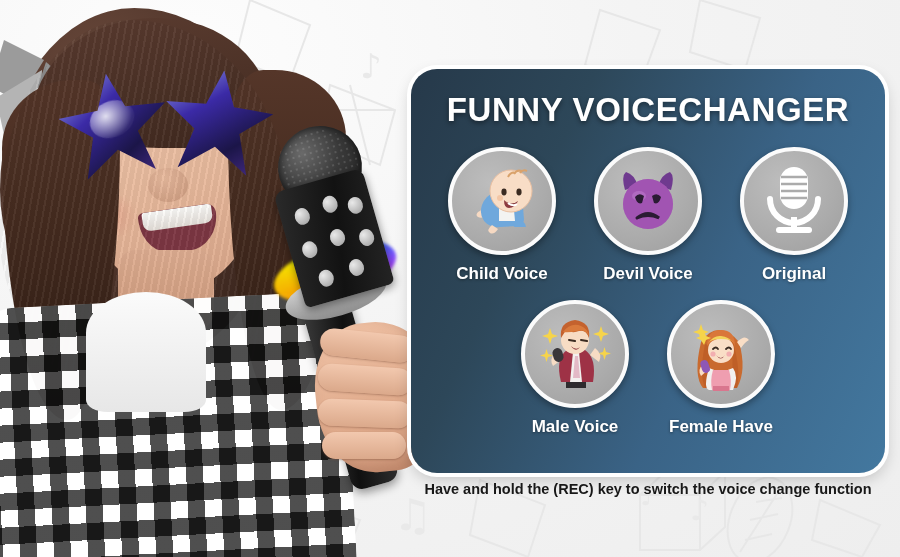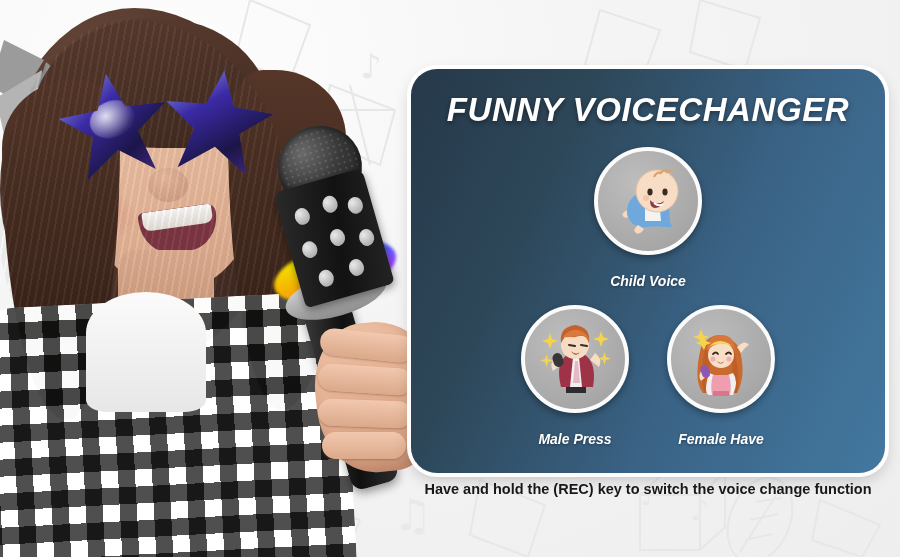--- a/index.html
+++ b/index.html
@@ -267,21 +267,20 @@
     box-shadow: 0 0 0 4px #ffffff, 0 6px 16px rgba(0,0,0,.22);
   }
   .panel-title {
     position: absolute;
     left: 0; top: 22px;
     width: 100%;
     text-align: center;
     color: #ffffff;
     font-size: 33px;
     font-weight: bold;
-    font-style: italic;
     letter-spacing: .6px;
     text-shadow: 0 2px 5px rgba(0,0,0,.45);
     white-space: nowrap;
   }
 
   .modes { position: absolute; left: 0; top: 78px; width: 100%; }
   .mode-row {
     display: flex;
     justify-content: center;
   }
@@ -299,25 +298,24 @@
     background: radial-gradient(circle at 38% 32%, #bdbdbd 0%, #ababab 60%, #9d9d9d 100%);
     border: 4px solid #fbfbfb;
     box-shadow: 0 3px 7px rgba(0,0,0,.35);
     position: relative;
     overflow: hidden;
     display: flex;
     align-items: center;
     justify-content: center;
   }
   .mode-label {
-    margin-top: 18px;
+    margin-top: 9px;
     color: #ffffff;
-    font-size: 14px;
+    font-size: 17px;
     font-weight: bold;
-    font-style: italic;
     white-space: nowrap;
     text-shadow: 0 1px 3px rgba(0,0,0,.4);
   }
 
   
   .caption {
     position: absolute;
     left: 411px; top: 481px;
     width: 474px;
     text-align: center;
@@ -445,21 +443,54 @@
               <path d="M44 40 q5 4 9 1" stroke="#fff" stroke-width="2" fill="none"></path>
               <path d="M44 14 q3 -6 8 -4 M50 11 q3 -5 8 -3 M56 10 q3 -4 7 -2" stroke="#d9a26b" stroke-width="2" fill="none"></path>
               <circle cx="36" cy="35" r="3" fill="#f0b890" opacity=".6"></circle>
               <path d="M28 62 q-6 5 -2 8 q4 2 8 -4 z" fill="#f6d9c2"></path>
               <path d="M52 56 q10 2 10 8 l-12 0 z" fill="#6fa8dc"></path>
             </svg>
           </div>
           <div class="mode-label">Child Voice</div>
         </div>
 
-
+        <div class="mode">
+          <div class="mode-circle">
+            <svg width="70" height="70" viewBox="0 0 70 70">
+              <path d="M12 24 q-4 -14 1 -18 q8 2 12 14 z" fill="#6f3a8f"></path>
+              <path d="M58 24 q4 -14 -1 -18 q-8 2 -12 14 z" fill="#6f3a8f"></path>
+              <circle cx="35" cy="38" r="25" fill="#a85cb8"></circle>
+              <path d="M35 13 a25 25 0 0 1 0 50 a25 25 0 0 1 0 -50" fill="#9b4fad" opacity=".55"></path>
+              <ellipse cx="26" cy="30" rx="7" ry="5" fill="#bf7ccd" opacity=".55"></ellipse>
+              <path d="M22 31 q4 -5 9 -1 l-2 7 q-5 2 -7 -6 z" fill="#2a1b33"></path>
+              <path d="M48 31 q-4 -5 -9 -1 l2 7 q5 2 7 -6 z" fill="#2a1b33"></path>
+              <path d="M25 51 q10 -8 20 0 q-10 -4 -20 0 z" fill="#2a1b33"></path>
+              <path d="M24 52 q11 -9 22 0 q-11 -5 -22 0" stroke="#2a1b33" stroke-width="3" fill="none" stroke-linecap="round"></path>
+            </svg>
+          </div>
+          <div class="mode-label">Devil Voice</div>
+        </div>
+
+        <div class="mode">
+          <div class="mode-circle">
+            <svg width="64" height="72" viewBox="0 0 64 72">
+              <rect x="18" y="2" width="28" height="42" rx="14" fill="#ffffff"></rect>
+              <g stroke="#ababab" stroke-width="2.4">
+                <line x1="19" y1="12" x2="45" y2="12"></line>
+                <line x1="19" y1="19" x2="45" y2="19"></line>
+                <line x1="19" y1="26" x2="45" y2="26"></line>
+                <line x1="19" y1="33" x2="45" y2="33"></line>
+              </g>
+              <path d="M8 34 a24 24 0 0 0 48 0" stroke="#ffffff" stroke-width="6" fill="none" stroke-linecap="round"></path>
+              <rect x="29" y="52" width="6" height="10" fill="#ffffff"></rect>
+              <rect x="14" y="62" width="36" height="6" rx="3" fill="#ffffff"></rect>
+            </svg>
+          </div>
+          <div class="mode-label">Original</div>
+        </div>
 
       </div>
 
       <div class="mode-row row2">
 
         <div class="mode">
           <div class="mode-circle">
             <svg width="84" height="84" viewBox="0 0 84 84">
               <g fill="#f6d44a">
                 <path d="M15 22 l2 -6 l2 6 l6 2 l-6 2 l-2 6 l-2 -6 l-6 -2 z"></path>
@@ -474,21 +505,21 @@
               <circle cx="42" cy="28" r="14" fill="#f7dcc4"></circle>
               <path d="M28 26 q-2 -16 14 -18 q16 2 14 18 q-3 -9 -10 -7 q-8 3 -12 -2 q-3 4 -6 9 z" fill="#c4622e"></path>
               <path d="M30 20 q8 -10 18 -6 q7 3 8 10 q-4 -7 -12 -5 q-9 2 -14 1 z" fill="#d97a3c"></path>
               <path d="M36 28 l6 1 M48 28 l6 1" stroke="#3a2b22" stroke-width="2" stroke-linecap="round"></path>
               <path d="M38 34 q5 5 9 1 q-4 6 -9 -1 z" fill="#8c3a3f"></path>
               <path d="M22 40 q-6 8 -2 14 l8 -6 z" fill="#f7dcc4"></path>
               <path d="M62 36 q8 6 4 14 l-9 -7 z" fill="#f7dcc4"></path>
               <rect x="20" y="36" width="10" height="14" rx="5" fill="#39363a" transform="rotate(-16 25 43)"></rect>
             </svg>
           </div>
-          <div class="mode-label">Male Press</div>
+          <div class="mode-label">Male Voice</div>
         </div>
 
         <div class="mode">
           <div class="mode-circle">
             <svg width="84" height="84" viewBox="0 0 84 84">
               <path d="M20 18 l2 -6 l2 6 l6 2 l-6 2 l-2 6 l-2 -6 l-6 -2 z" fill="#f6d44a"></path>
               <path d="M22 30 q-8 34 2 46 l34 0 q10 -18 2 -46 q-10 -12 -20 -12 q-10 0 -18 12 z" fill="#c96a2e"></path>
               <path d="M26 32 q-6 30 0 44 l8 0 q-6 -22 -2 -42 z" fill="#b5531f" opacity=".5"></path>
               <path d="M54 30 q8 28 4 46 l-8 0 q6 -22 2 -44 z" fill="#b5531f" opacity=".5"></path>
               <path d="M30 56 q-6 20 0 22 l24 0 q6 -14 0 -22 q-12 6 -24 0 z" fill="#f2f0ee"></path>

